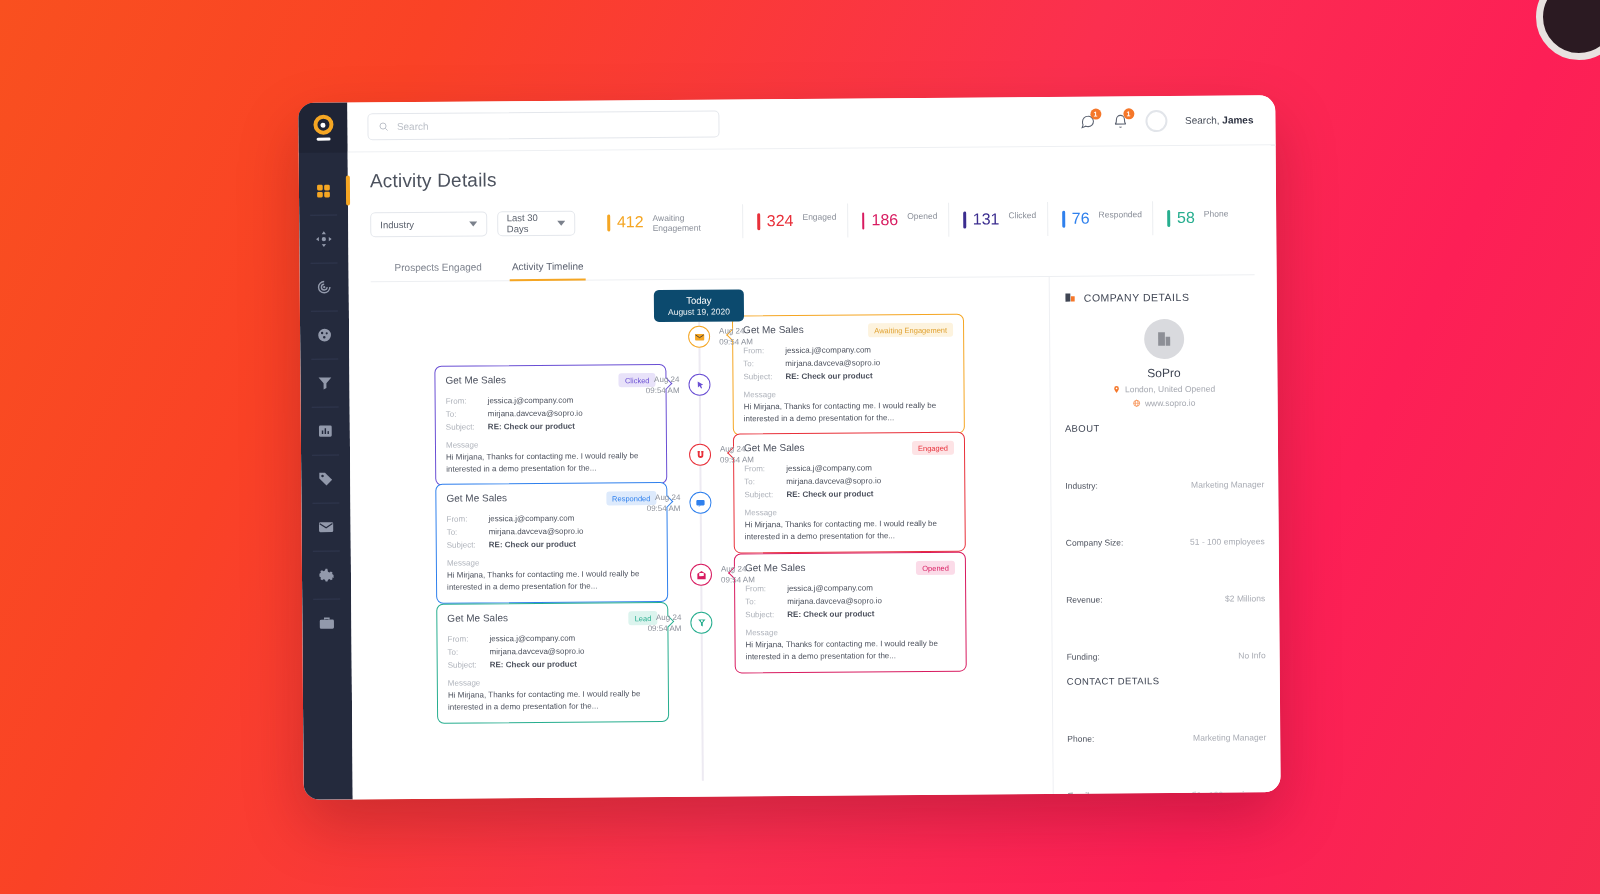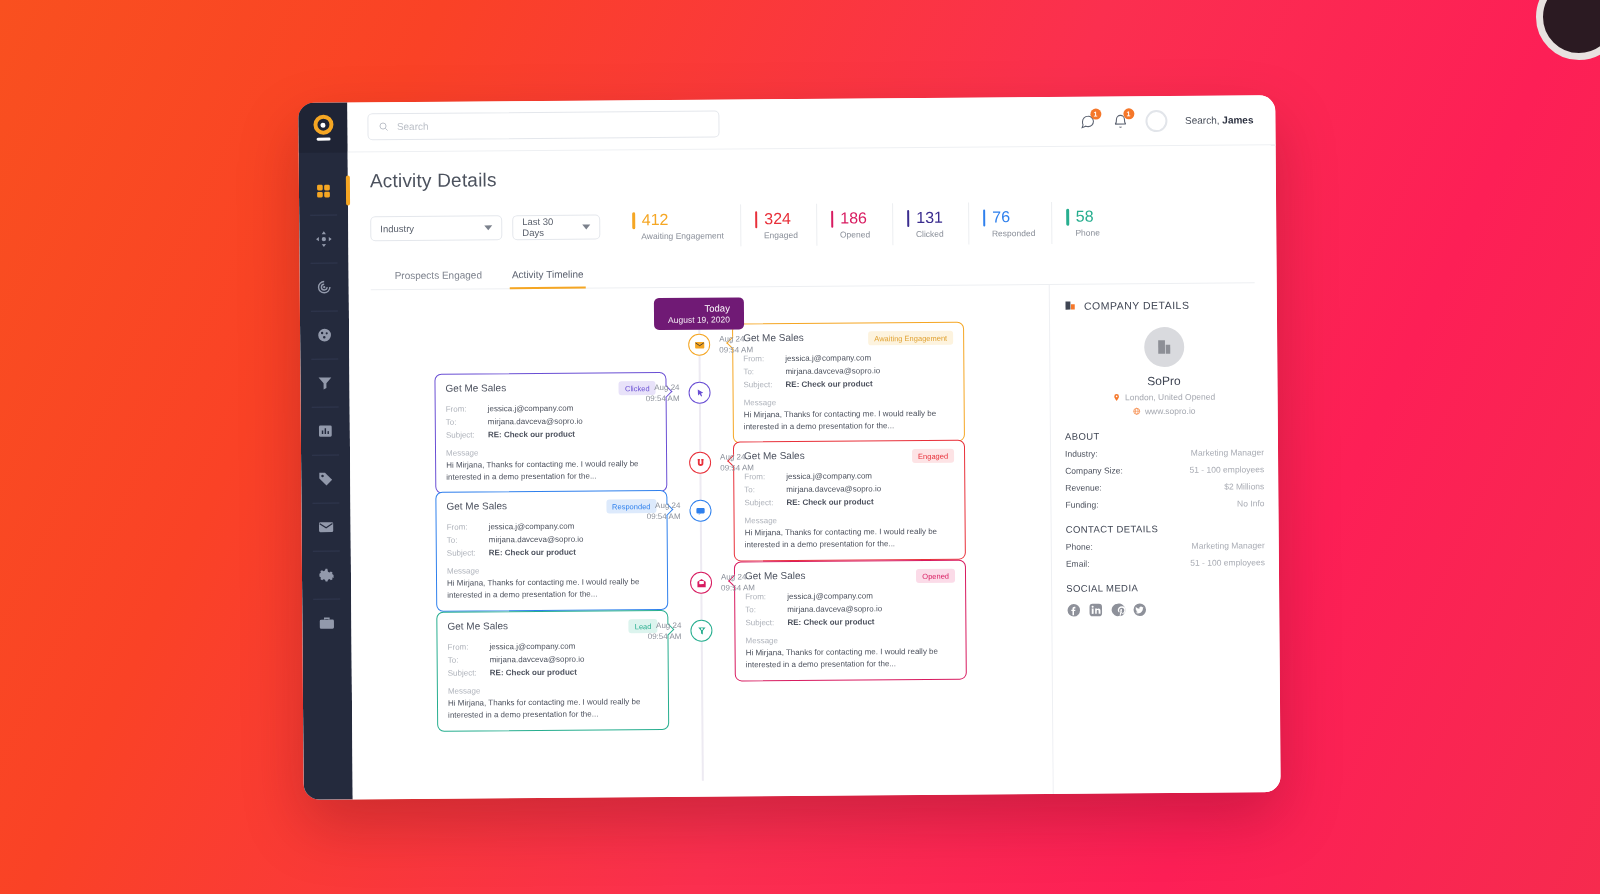--- a/index.html
+++ b/index.html
@@ -124,21 +124,21 @@
   .select-box .caret { margin-left: auto; }
   .caret {
     width: 0; height: 0; border-left: 4px solid transparent;
     border-right: 4px solid transparent; border-top: 5px solid #7b818c;
   }
 
   .stats { display: flex; margin-left: 22px; gap: 0; }
   .stat {
     padding: 6px 16px 6px 0; margin-right: 14px;
     border-right: 1px solid #eceef1;
-    display: flex; flex-direction: column; min-width: 62px;
+    display: flex; flex-direction: row; min-width: 62px;
   }
   .stat:last-child { border-right: 0; }
   .stat-top { display: flex; align-items: center; gap: 7px; }
   .stat-bar { width: 2.5px; height: 17px; border-radius: 2px; }
   .stat-num { font-size: 16px; }
   .stat-label { font-size: 8.5px; color: #8a8f99; margin-top: 2px; margin-left: 9px; }
 
   .tabs {
     display: flex; gap: 26px; padding: 0 22px; margin-top: 14px;
     border-bottom: 1px solid #edeff2;
@@ -157,22 +157,22 @@
     padding: 14px 14px 0 14px;
   }
 
   
   .tl-axis {
     position: absolute; left: 50%; top: 12px; bottom: 16px;
     width: 1.5px; background: #edeaf2; transform: translateX(-0.75px);
   }
   .today-pill {
     position: absolute; left: 50%; top: 10px; transform: translateX(-50%);
-    background: #701a75; color: #fff; border-radius: 5px;
-    padding: 5px 14px; text-align: right; z-index: 3;
+    background: #0c4a6e; color: #fff; border-radius: 5px;
+    padding: 5px 14px; text-align: center; z-index: 3;
   }
   .today-pill .t1 { font-size: 9.5px; }
   .today-pill .t2 { font-size: 8.5px; margin-top: 1px; opacity: .92; }
 
   .tl-node {
     position: absolute; left: 50%; transform: translateX(-50%);
     width: 22px; height: 22px; border-radius: 50%;
     background: #fff; border: 1.5px solid; z-index: 3;
     display: flex; align-items: center; justify-content: center;
   }
@@ -229,21 +229,21 @@
   }
   .dp-meta svg { width: 8px; height: 10px; fill: #f5772a; }
   .dp-section {
     font-size: 9.5px; color: #3f4553; margin-top: 14px; letter-spacing: .4px;
   }
   .dp-row {
     display: flex; justify-content: space-between; align-items: baseline;
     font-size: 8.5px; margin-top: 7px;
   }
   .dp-k { color: #4d525e; }
-  .dp-v { color: #a9acb4; }
+  .dp-v { color: #a9acb4; margin-top: 40px; }
   .socials { display: flex; gap: 7px; margin-top: 9px; }
   .socials svg { width: 15px; height: 15px; fill: #8e919a; cursor: pointer; }
 </style>
 </head>
 <body>
 
 <div class="corner-circle"></div>
 
 <div class="app-window">
 

